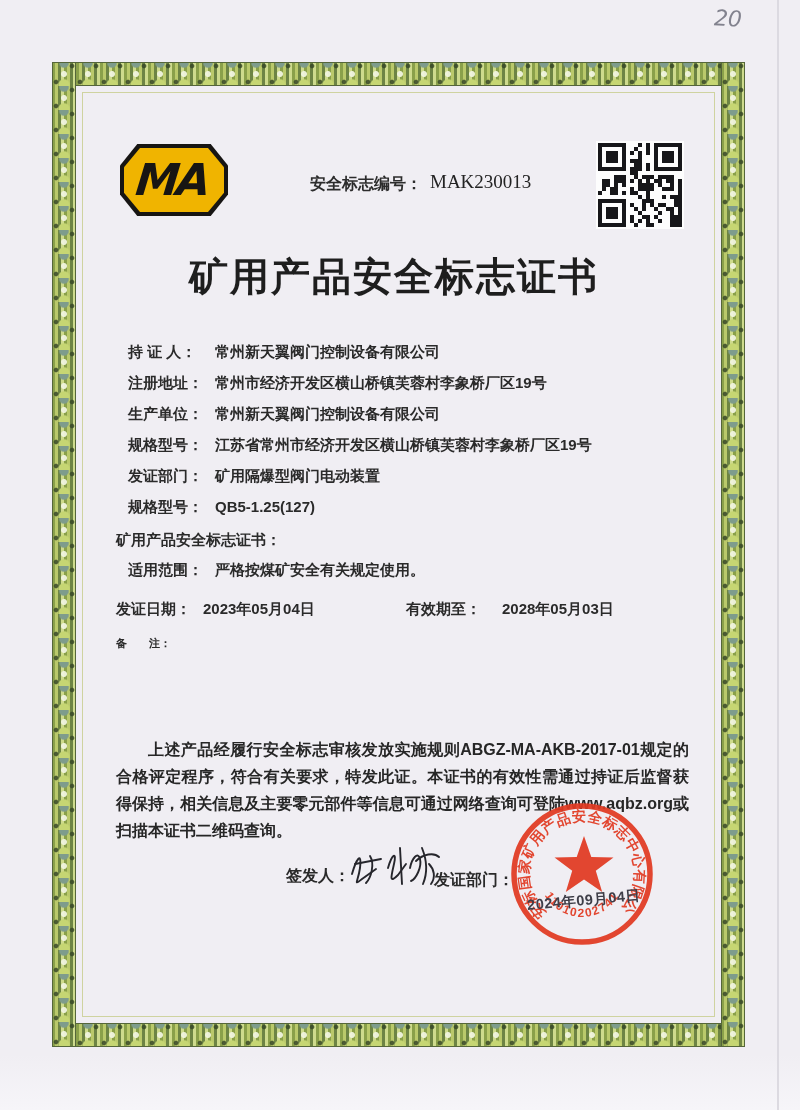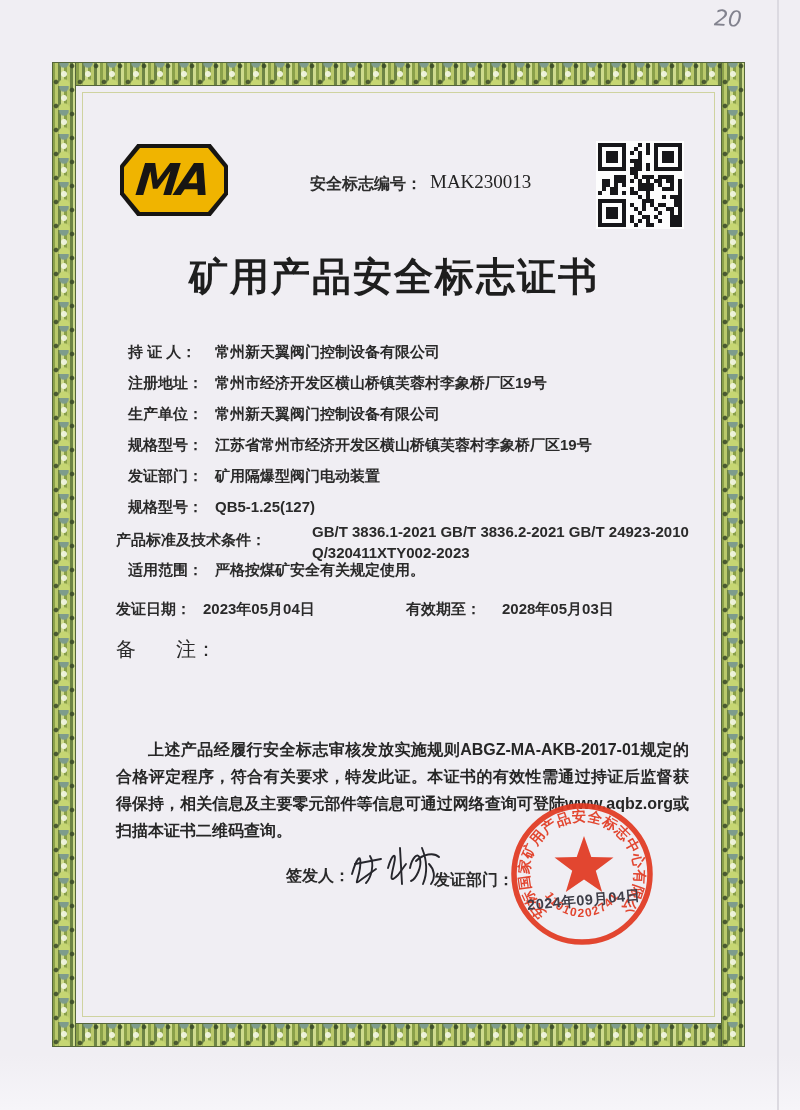--- a/index.html
+++ b/index.html
@@ -71,21 +71,21 @@
 
   .frow { position:absolute; font-size:15px; font-weight:bold; color:#2a2a2a; white-space:nowrap; }
   .frow .lbl { position:absolute; left:12px; top:0; }
   .frow .val { position:absolute; left:99px; top:0; }
   .std-lbl { position:absolute; left:116px; top:531px; font-size:15px; font-weight:bold; white-space:nowrap; }
   .std-val { position:absolute; left:312px; top:521px; width:388px; font-size:15px; font-weight:bold; line-height:21px; }
   .date-row { position:absolute; left:116px; top:600px; font-size:15px; font-weight:bold; white-space:nowrap; }
   .date-row .v1 { position:absolute; left:87px; }
   .date-row .l2 { position:absolute; left:290px; }
   .date-row .v2 { position:absolute; left:386px; }
-  .remark { position:absolute; left:116px; top:636px; font-size:20px; font-weight:normal; }
+  .remark { position:absolute; left:116px; top:636px; font-size:11px; font-weight:bold; }
 
   .statement {
     position:absolute; left:116px; top:736px; width:573px;
     font-size:16px; font-weight:bold; line-height:27px; color:#262626;
     text-align:justify; text-indent:2em;
   }
 
   .cmac { position:absolute; left:151px; top:845px; width:72px; height:70px; }
   .signer-label { position:absolute; left:286px; top:866px; font-size:16px; font-weight:bold;font-family:Liberation Serif, serif; }
   .signature { position:absolute; left:346px; top:838px; width:98px; height:60px; }
@@ -277,22 +277,21 @@
   </div>
   <div class="frow" style="left:116px; top:467px;">
     <span class="lbl">发证部门：</span>
     <span class="val">矿用隔爆型阀门电动装置</span>
   </div>
   <div class="frow" style="left:116px; top:498px;">
     <span class="lbl">规格型号：</span>
     <span class="val">QB5-1.25(127)</span>
   </div>
 
-  <span class="std-lbl">产品标准及技术条件：</span>
-  <div class="std-val">GB/T 3836.1-2021 GB/T 3836.2-2021 GB/T 24923-2010 Q/320411XTY002-2023</div>
+  <span class="std-lbl">矿用产品安全标志证书：</span>
 
   <div class="frow" style="left:116px; top:561px;">
     <span class="lbl">适用范围：</span>
     <span class="val">严格按煤矿安全有关规定使用。</span>
   </div>
 
   <div class="date-row">
     <span>发证日期：</span>
     <span class="v1">2023年05月04日</span>
     <span class="l2">有效期至：</span>

